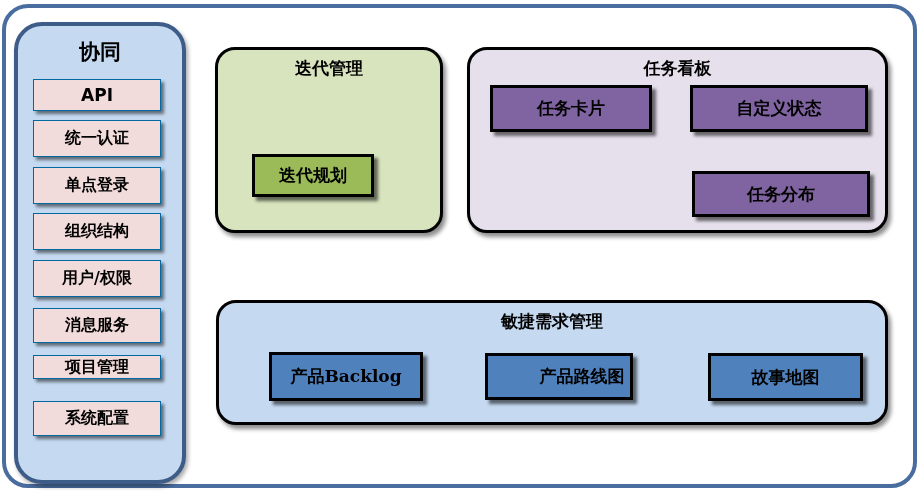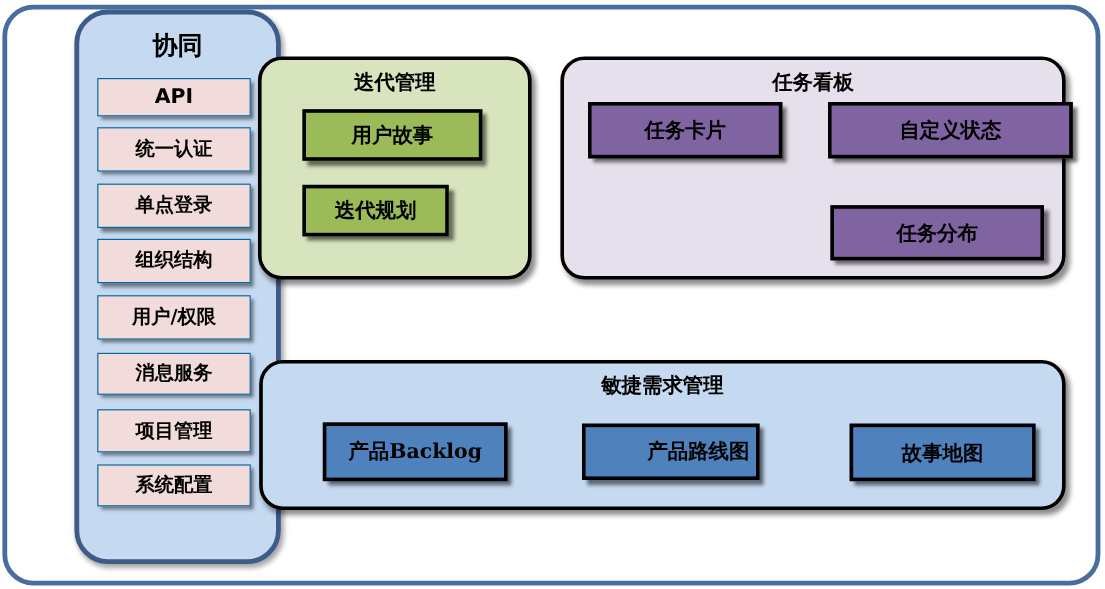--- a/index.html
+++ b/index.html
@@ -23,27 +23,26 @@
     left: 2px; top: 4px;
     width: 915px; height: 484px;
     border: 4px solid #4A6D9F;
     border-radius: 26px;
     background: transparent;
   }
 
   
   .sidebar {
     position: absolute;
-    left: 14px; top: 8px;
+    left: 14px; top: 22px;
     width: 172px; height: 462px;
     background: #C5D9F1;
     border: 4px solid #3E5C88;
     border-radius: 28px;
     box-shadow: 2px 3px 4px rgba(0,0,0,0.35);
-    margin-left: 48px;
   }
   .sidebar-title {
     position: absolute;
     left: 0; top: 12px;
     width: 100%;
     text-align: center;
     font-weight: bold;
     font-size: 21px;
     color: #000;
     font-family: "DejaVu Sans", sans-serif;
@@ -103,21 +102,21 @@
   }
   .card.green  { background: #9BBB59; }
   .card.purple { background: #8064A2; }
   .card.blue   { background: #4F81BD; }
 
   
   .card-user-story         { left: 34px;  top: 41px;  width: 150px; height: 43px; }
   .card-iteration-planning { left: 34px;  top: 104px; width: 122px; height: 43px; }
   
   .card-task-card          { left: 20px;  top: 35px;  width: 162px; height: 47px; }
-  .card-custom-status      { left: 220px; top: 35px;  width: 204px; height: 47px; }
+  .card-custom-status      { left: 220px; top: 35px;  width: 178px; height: 47px; }
   .card-burndown           { left: 21px;  top: 116px; width: 158px; height: 46px; }
   .card-task-distribution  { left: 222px; top: 121px; width: 178px; height: 46px; }
   
   .card-product-backlog    { left: 50px;  top: 49px;  width: 154px; height: 49px; }
   .card-product-roadmap    { left: 266px; top: 50px;  width: 148px; height: 47px; padding-left: 46px; }
   .card-story-map          { left: 489px; top: 50px;  width: 155px; height: 48px; }
 </style>
 </head>
 <body>
 
@@ -127,27 +126,26 @@
 
   <div class="sidebar">
     <div class="sidebar-title">协同</div>
 
     <div class="pink-item sans" style="top:53px; height:32px;">API</div>
     <div class="pink-item" style="top:94px; height:37px;">统一认证</div>
     <div class="pink-item" style="top:141px; height:37px;">单点登录</div>
     <div class="pink-item" style="top:187px; height:37px;">组织结构</div>
     <div class="pink-item" style="top:234px; height:37px;">用户/权限</div>
     <div class="pink-item" style="top:282px; height:35px;">消息服务</div>
-    <div class="pink-item" style="top:329px; height:36px;">项目管理</div>
+    <div class="pink-item" style="top:329px; height:24px;">项目管理</div>
     <div class="pink-item" style="top:375px; height:35px;">系统配置</div>
   </div>
 
   <div class="section sec-iteration">
     <div class="section-title">迭代管理</div>
-    <div class="card green card-user-story">用户故事</div>
     <div class="card green card-iteration-planning">迭代规划</div>
   </div>
 
   <div class="section sec-kanban">
     <div class="section-title">任务看板</div>
     <div class="card purple card-task-card">任务卡片</div>
     <div class="card purple card-custom-status">自定义状态</div>
     <div class="card purple card-task-distribution">任务分布</div>
   </div>
 

